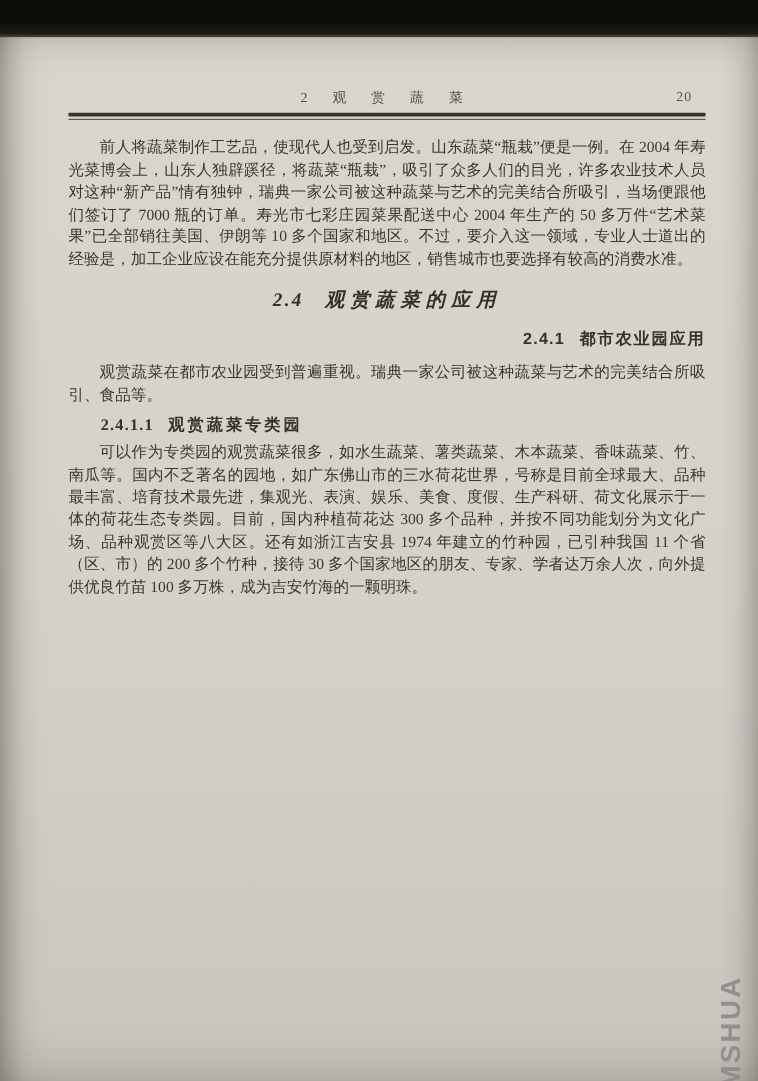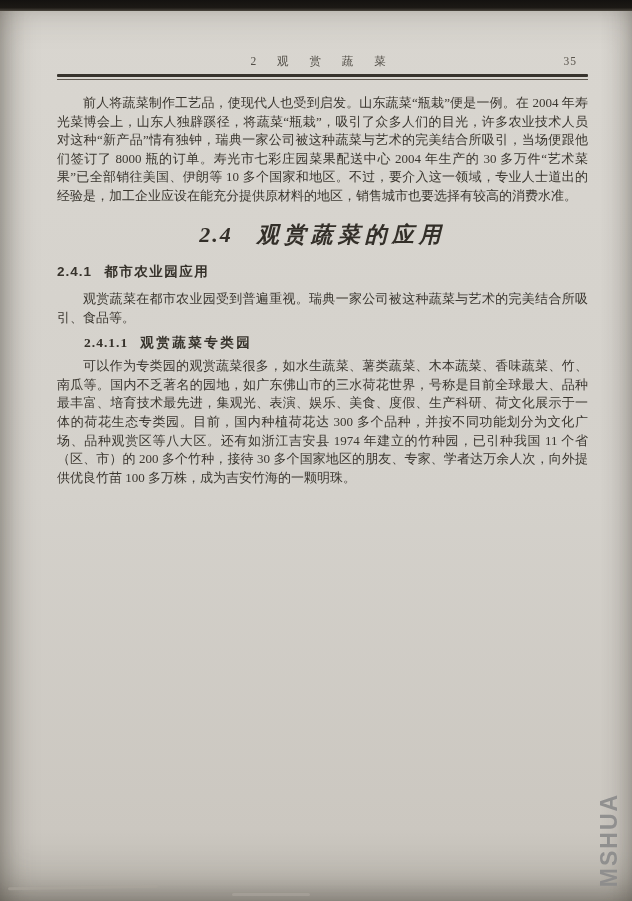--- a/index.html
+++ b/index.html
@@ -1,21 +1,21 @@
 <!DOCTYPE html>
 <html><head>
 <meta charset="utf-8">
 <style>
   html,body{margin:0;padding:0;}
   body{
     width:632px;height:901px;overflow:hidden;position:relative;
     background:#0f0d0a;
     font-family:"Liberation Serif","DejaVu Serif",serif;
   }
-  .photo{position:absolute;inset:0;}
+  .photo{position:absolute;inset:0;margin-top:20px;}
   .paper{
     position:absolute;left:0;top:0;width:632px;height:901px;
     background:linear-gradient(180deg,#d9d6d0 0%,#d4d1cb 55%,#cbc7c0 92%,#bdb9b1 100%);
     box-shadow:
       inset 20px 0 34px -20px rgba(62,56,48,.55),
       inset -16px 0 30px -18px rgba(62,56,48,.45),
       inset 0 -26px 44px -22px rgba(62,56,48,.55),
       inset 0 30px 40px -26px rgba(62,56,48,.35);
   }
   .top-band{
@@ -35,28 +35,28 @@
   .rule{position:absolute;left:0;right:0;bottom:0;}
   .rule-thick{height:3px;background:#37332d;border-radius:1px;}
   .rule-thin{height:1px;background:#5c564e;margin-top:2px;}
   .body-text{margin-top:14px;color:#3a362f;}
   p.para{
     margin:0;font-size:13px;line-height:18.55px;
     text-align:justify;text-indent:2em;
   }
   h2.sec{
     margin:15px 0 13px 0;text-align:center;
-    font-size:22px;font-weight:700;font-style:italic;
+    font-size:16px;font-weight:700;font-style:italic;
     letter-spacing:5px;color:#332f29;
   }
   h2.sec .sec-num{margin-right:1.1em;letter-spacing:2px;}
   h3.subsec{
     margin:10px 0 9px 0;
     font-family:"Liberation Sans","DejaVu Sans",sans-serif;
-    font-size:13.5px;font-weight:700;letter-spacing:1.5px;color:#36322b;
+    font-size:13.5px;font-weight:700;letter-spacing:1.5px;color:#36322b;text-align:right;
   }
   h3.subsec .sec-num{margin-right:.9em;letter-spacing:1px;}
   h4.subsubsec{
     margin:7px 0 5px 0;text-indent:2em;
     font-size:13.5px;font-weight:600;
     letter-spacing:2.5px;color:#36322b;
   }
   h4.subsubsec .sec-num{margin-right:.9em;letter-spacing:1px;}
   .watermark{
     position:absolute;left:552px;top:826px;width:115px;height:28px;
@@ -72,31 +72,31 @@
 </head>
 <body>
 
 <div class="photo">
   <div class="paper">
 
     <div class="content">
 
       <header class="page-header">
         <div class="running-title">2 观 赏 蔬 菜</div>
-        <div class="page-number">35</div>
+        <div class="page-number">20</div>
         <div class="rule">
           <div class="rule-thick"></div>
           <div class="rule-thin"></div>
         </div>
       </header>
 
       <main class="body-text">
 
 
-        <p class="para">前人将蔬菜制作工艺品，使现代人也受到启发。山东蔬菜“瓶栽”便是一例。在 2004 年寿光菜博会上，山东人独辟蹊径，将蔬菜“瓶栽”，吸引了众多人们的目光，许多农业技术人员对这种“新产品”情有独钟，瑞典一家公司被这种蔬菜与艺术的完美结合所吸引，当场便跟他们签订了 8000 瓶的订单。寿光市七彩庄园菜果配送中心 2004 年生产的 30 多万件“艺术菜果”已全部销往美国、伊朗等 10 多个国家和地区。不过，要介入这一领域，专业人士道出的经验是，加工企业应设在能充分提供原材料的地区，销售城市也要选择有较高的消费水准。</p>
+        <p class="para">前人将蔬菜制作工艺品，使现代人也受到启发。山东蔬菜“瓶栽”便是一例。在 2004 年寿光菜博会上，山东人独辟蹊径，将蔬菜“瓶栽”，吸引了众多人们的目光，许多农业技术人员对这种“新产品”情有独钟，瑞典一家公司被这种蔬菜与艺术的完美结合所吸引，当场便跟他们签订了 7000 瓶的订单。寿光市七彩庄园菜果配送中心 2004 年生产的 50 多万件“艺术菜果”已全部销往美国、伊朗等 10 多个国家和地区。不过，要介入这一领域，专业人士道出的经验是，加工企业应设在能充分提供原材料的地区，销售城市也要选择有较高的消费水准。</p>
 
         <h2 class="sec">
           <span class="sec-num">2.4</span><span>观赏蔬菜的应用</span>
         </h2>
 
 
         <h3 class="subsec">
           <span class="sec-num">2.4.1</span><span>都市农业园应用</span>
         </h3>
 

